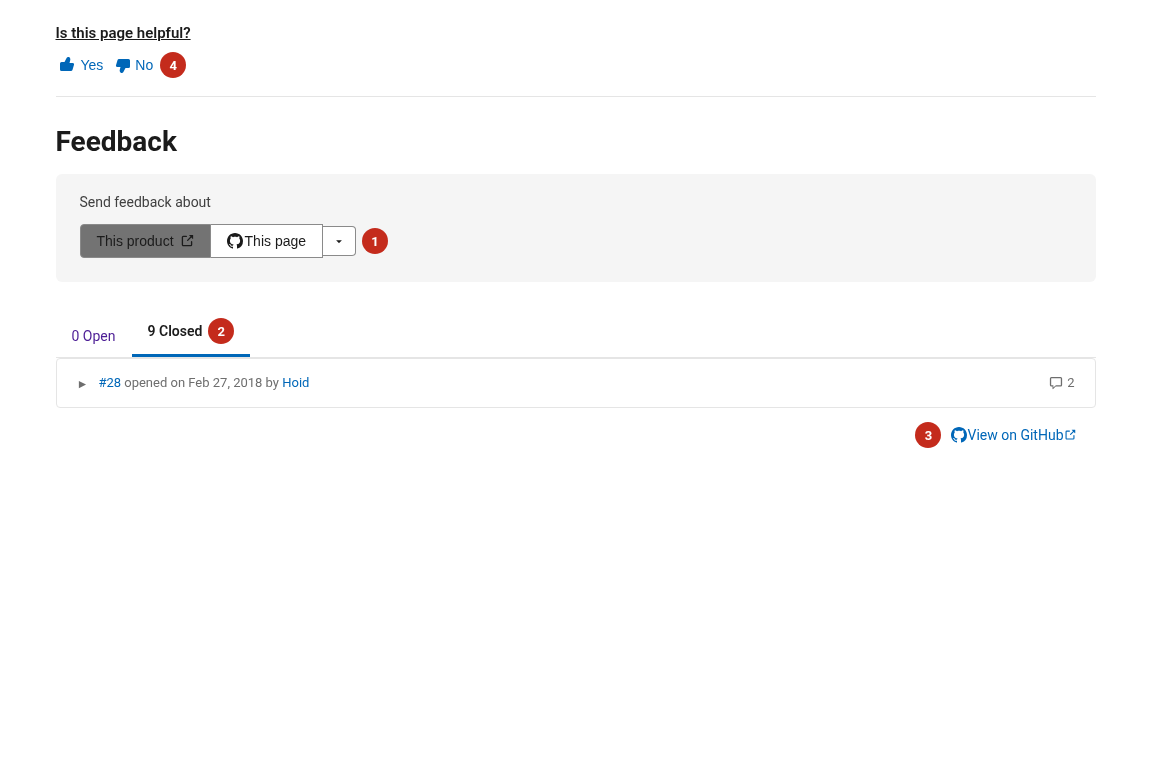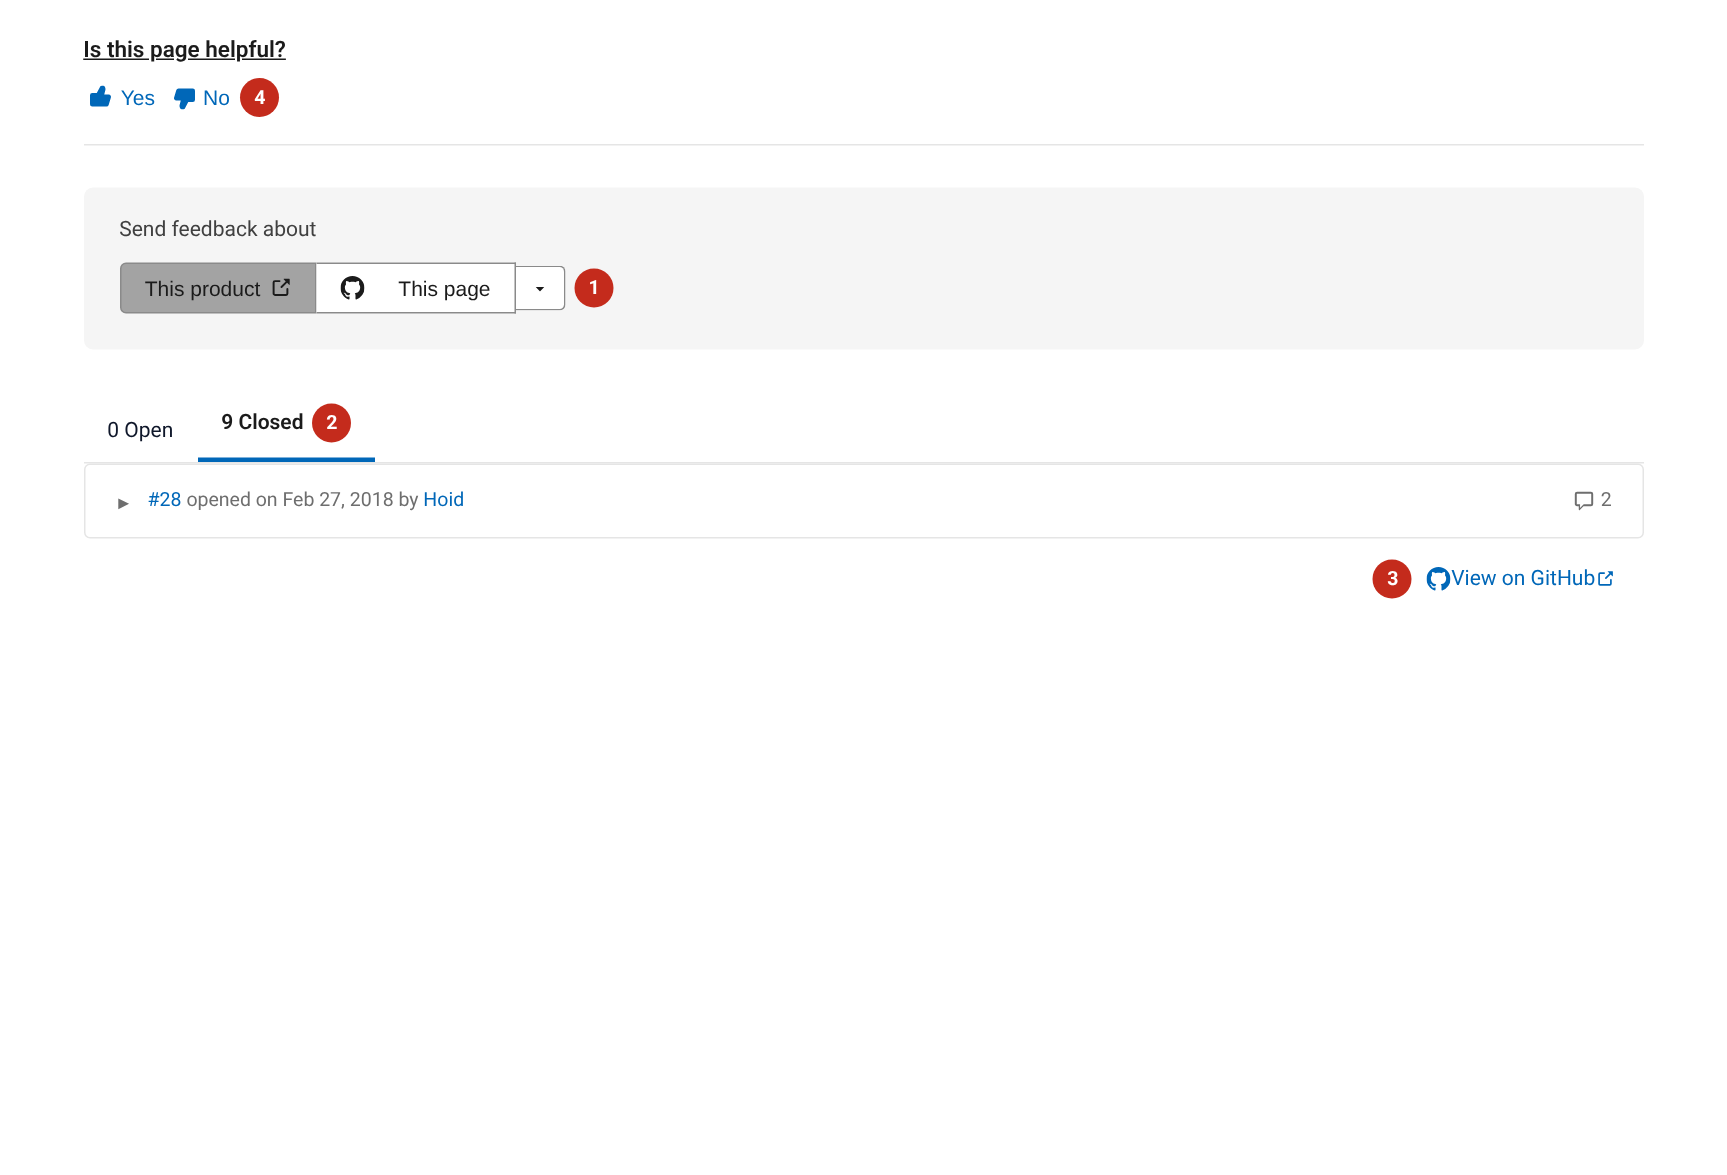--- a/index.html
+++ b/index.html
@@ -78,29 +78,29 @@
       gap: 0;
       position: relative;
     }
     .feedback-btn-product {
       display: flex;
       align-items: center;
       gap: 6px;
       border: 1px solid #8a8a8a;
       border-radius: 4px 0 0 4px;
       padding: 8px 16px;
-      background: #a3a3a3;
+      background: #737373;
       cursor: pointer;
       font-size: 14px;
       color: #1b1b1b;
     }
     .feedback-btn-page {
       display: flex;
       align-items: center;
-      gap: 23px;
+      gap: 2px;
       border: 1px solid #8a8a8a;
       border-left: none;
       padding: 8px 16px;
       background: #fff;
       cursor: pointer;
       font-size: 14px;
       color: #1b1b1b;
     }
     .feedback-btn-dropdown {
       display: flex;
@@ -122,21 +122,21 @@
     .tabs-row {
       display: flex;
       align-items: flex-end;
       border-bottom: 1px solid #e5e5e5;
       margin-bottom: 0;
       position: relative;
     }
     .tab-item {
       padding: 8px 16px 10px;
       font-size: 14px;
-      color: #0f172a;
+      color: #4c1d95;
       cursor: pointer;
       border-bottom: 3px solid transparent;
       position: relative;
     }
     .tab-item.active {
       color: #1b1b1b;
       font-weight: 600;
       border-bottom: 3px solid #0067b8;
     }
     .tab-badge-wrap {
@@ -230,20 +230,21 @@
         <svg class="icon-svg" width="16" height="16" viewBox="0 0 16 16" fill="#0067b8">
           <path d="M7.166 15.934C8.506 16.37 9.26 15.25 9.26 15.25L11.5 11H14.5A1.5 1.5 0 0 0 16 9.5v-6A1.5 1.5 0 0 0 14.5 2H5a1.5 1.5 0 0 0-1.437 1.077l-1.5 5A1.5 1.5 0 0 0 3.5 10h3l-.765 3.056C5.517 14.15 5.935 15.537 7.166 15.934z"></path>
         </svg>
         <span>No</span>
       </button>
       <span class="badge">4</span>
     </div>
   </div>
 
   <div>
+    <h2 class="feedback-title">Feedback</h2>
 
     <div class="feedback-box">
       <div class="feedback-label">Send feedback about</div>
       <div class="feedback-buttons-row">
         <button class="feedback-btn-product">
           <span>This product</span>
           <svg class="icon-svg" width="14" height="14" viewBox="0 0 16 16" fill="#1b1b1b">
             <path d="M10.604 1h4.146a.25.25 0 0 1 .25.25v4.146a.25.25 0 0 1-.427.177L13.03 4.03 9.28 7.78a.75.75 0 0 1-1.06-1.06l3.75-3.75-1.543-1.543A.25.25 0 0 1 10.604 1zM3.75 2A1.75 1.75 0 0 0 2 3.75v8.5C2 13.216 2.784 14 3.75 14h8.5A1.75 1.75 0 0 0 14 12.25v-3.5a.75.75 0 0 0-1.5 0v3.5a.25.25 0 0 1-.25.25h-8.5a.25.25 0 0 1-.25-.25v-8.5a.25.25 0 0 1 .25-.25h3.5a.75.75 0 0 0 0-1.5h-3.5z"></path>
           </svg>
         </button>

